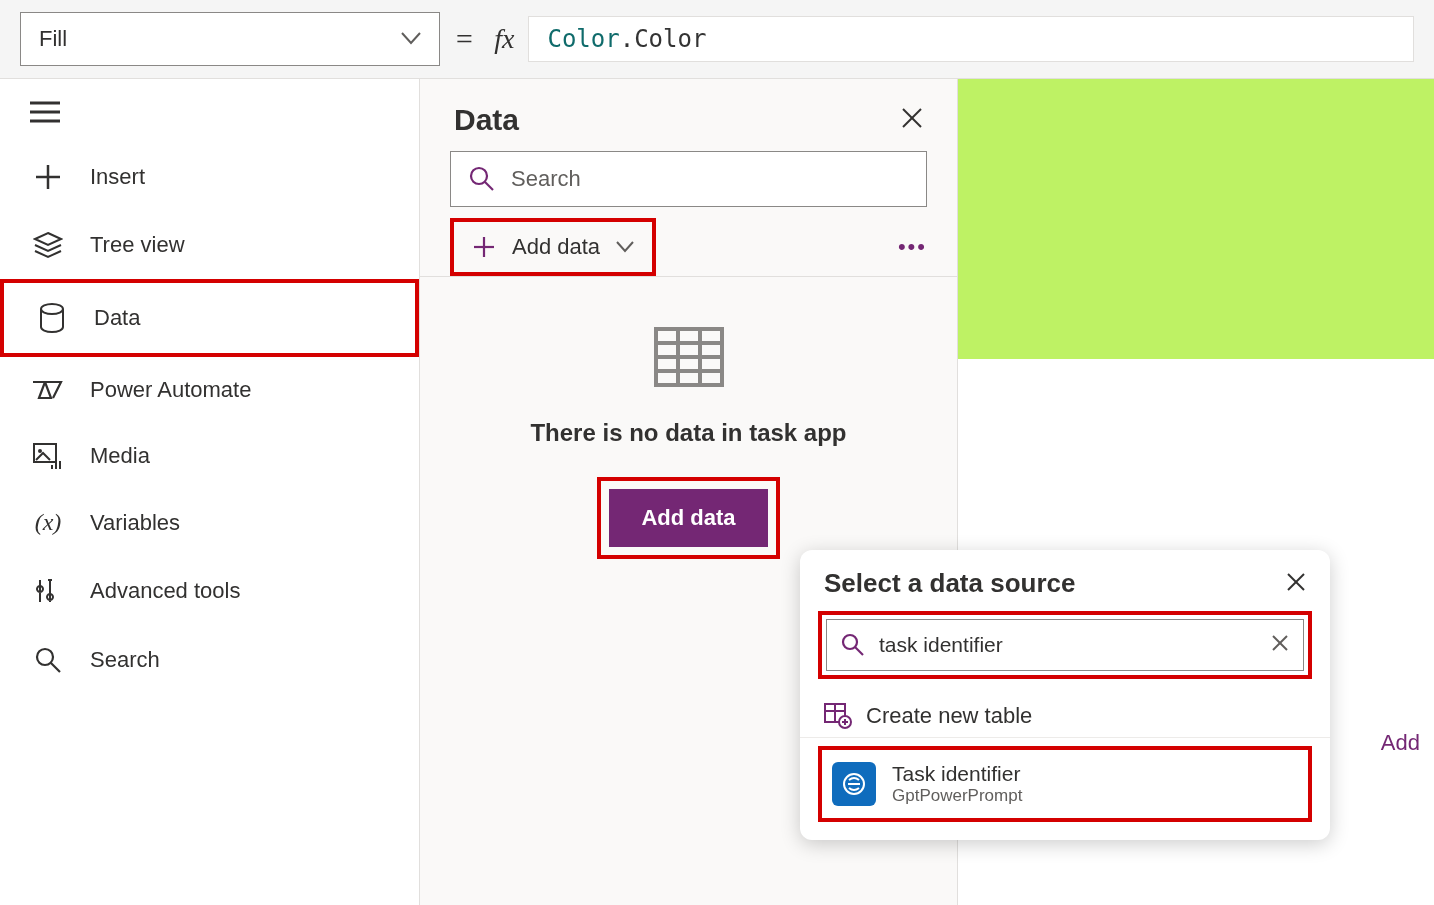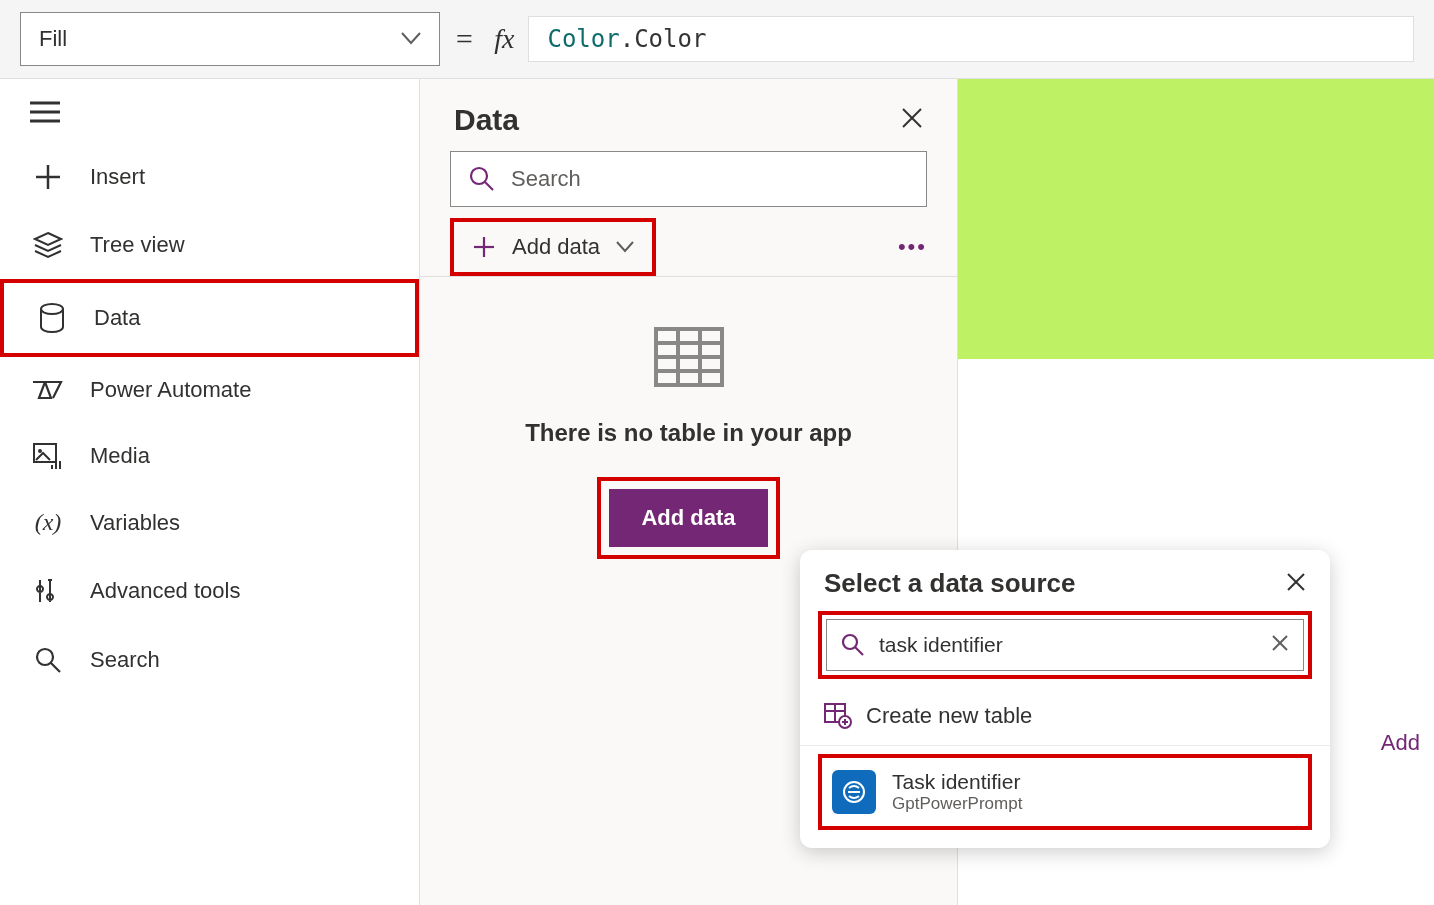--- a/index.html
+++ b/index.html
@@ -199,21 +199,21 @@
     align-items:center;
     padding: 0 14px;
     gap: 14px;
     font-size: 21px;
   }
   .pop-search .clear { margin-left:auto; cursor:pointer;}
   .create-row {
     display:flex;
     align-items:center;
     gap: 14px;
-    padding: 14px 24px 16px 24px;
+    padding: 14px 24px 8px 24px;
     font-size: 22px;
     border-bottom: 1px solid #edebe9;
     cursor:pointer;
   }
   .result-wrap {
     margin: 8px 18px 18px 18px;
     border: 4px solid #d40000;
     padding: 4px 2px;
   }
   .result-row {
@@ -375,21 +375,21 @@
 
     <div class="empty-state">
       <svg width="70" height="60" viewBox="0 0 70 60">
         <rect x="2" y="2" width="66" height="56" fill="none" stroke="#8a8886" stroke-width="4"></rect>
         <line x1="2" y1="16" x2="68" y2="16" stroke="#8a8886" stroke-width="4"></line>
         <line x1="2" y1="30" x2="68" y2="30" stroke="#8a8886" stroke-width="4"></line>
         <line x1="2" y1="44" x2="68" y2="44" stroke="#8a8886" stroke-width="4"></line>
         <line x1="24" y1="2" x2="24" y2="58" stroke="#8a8886" stroke-width="4"></line>
         <line x1="46" y1="2" x2="46" y2="58" stroke="#8a8886" stroke-width="4"></line>
       </svg>
-      <div class="empty-msg">There is no table in your app</div>
+      <div class="empty-msg">There is no data in task app</div>
       <div class="add-data-btn-wrap">
         <button class="add-data-btn">Add data</button>
       </div>
     </div>
   </div>
 
   <div class="canvas-area">
     <div class="white-screen"></div>
     <div class="canvas-label">Add</div>
   </div>

